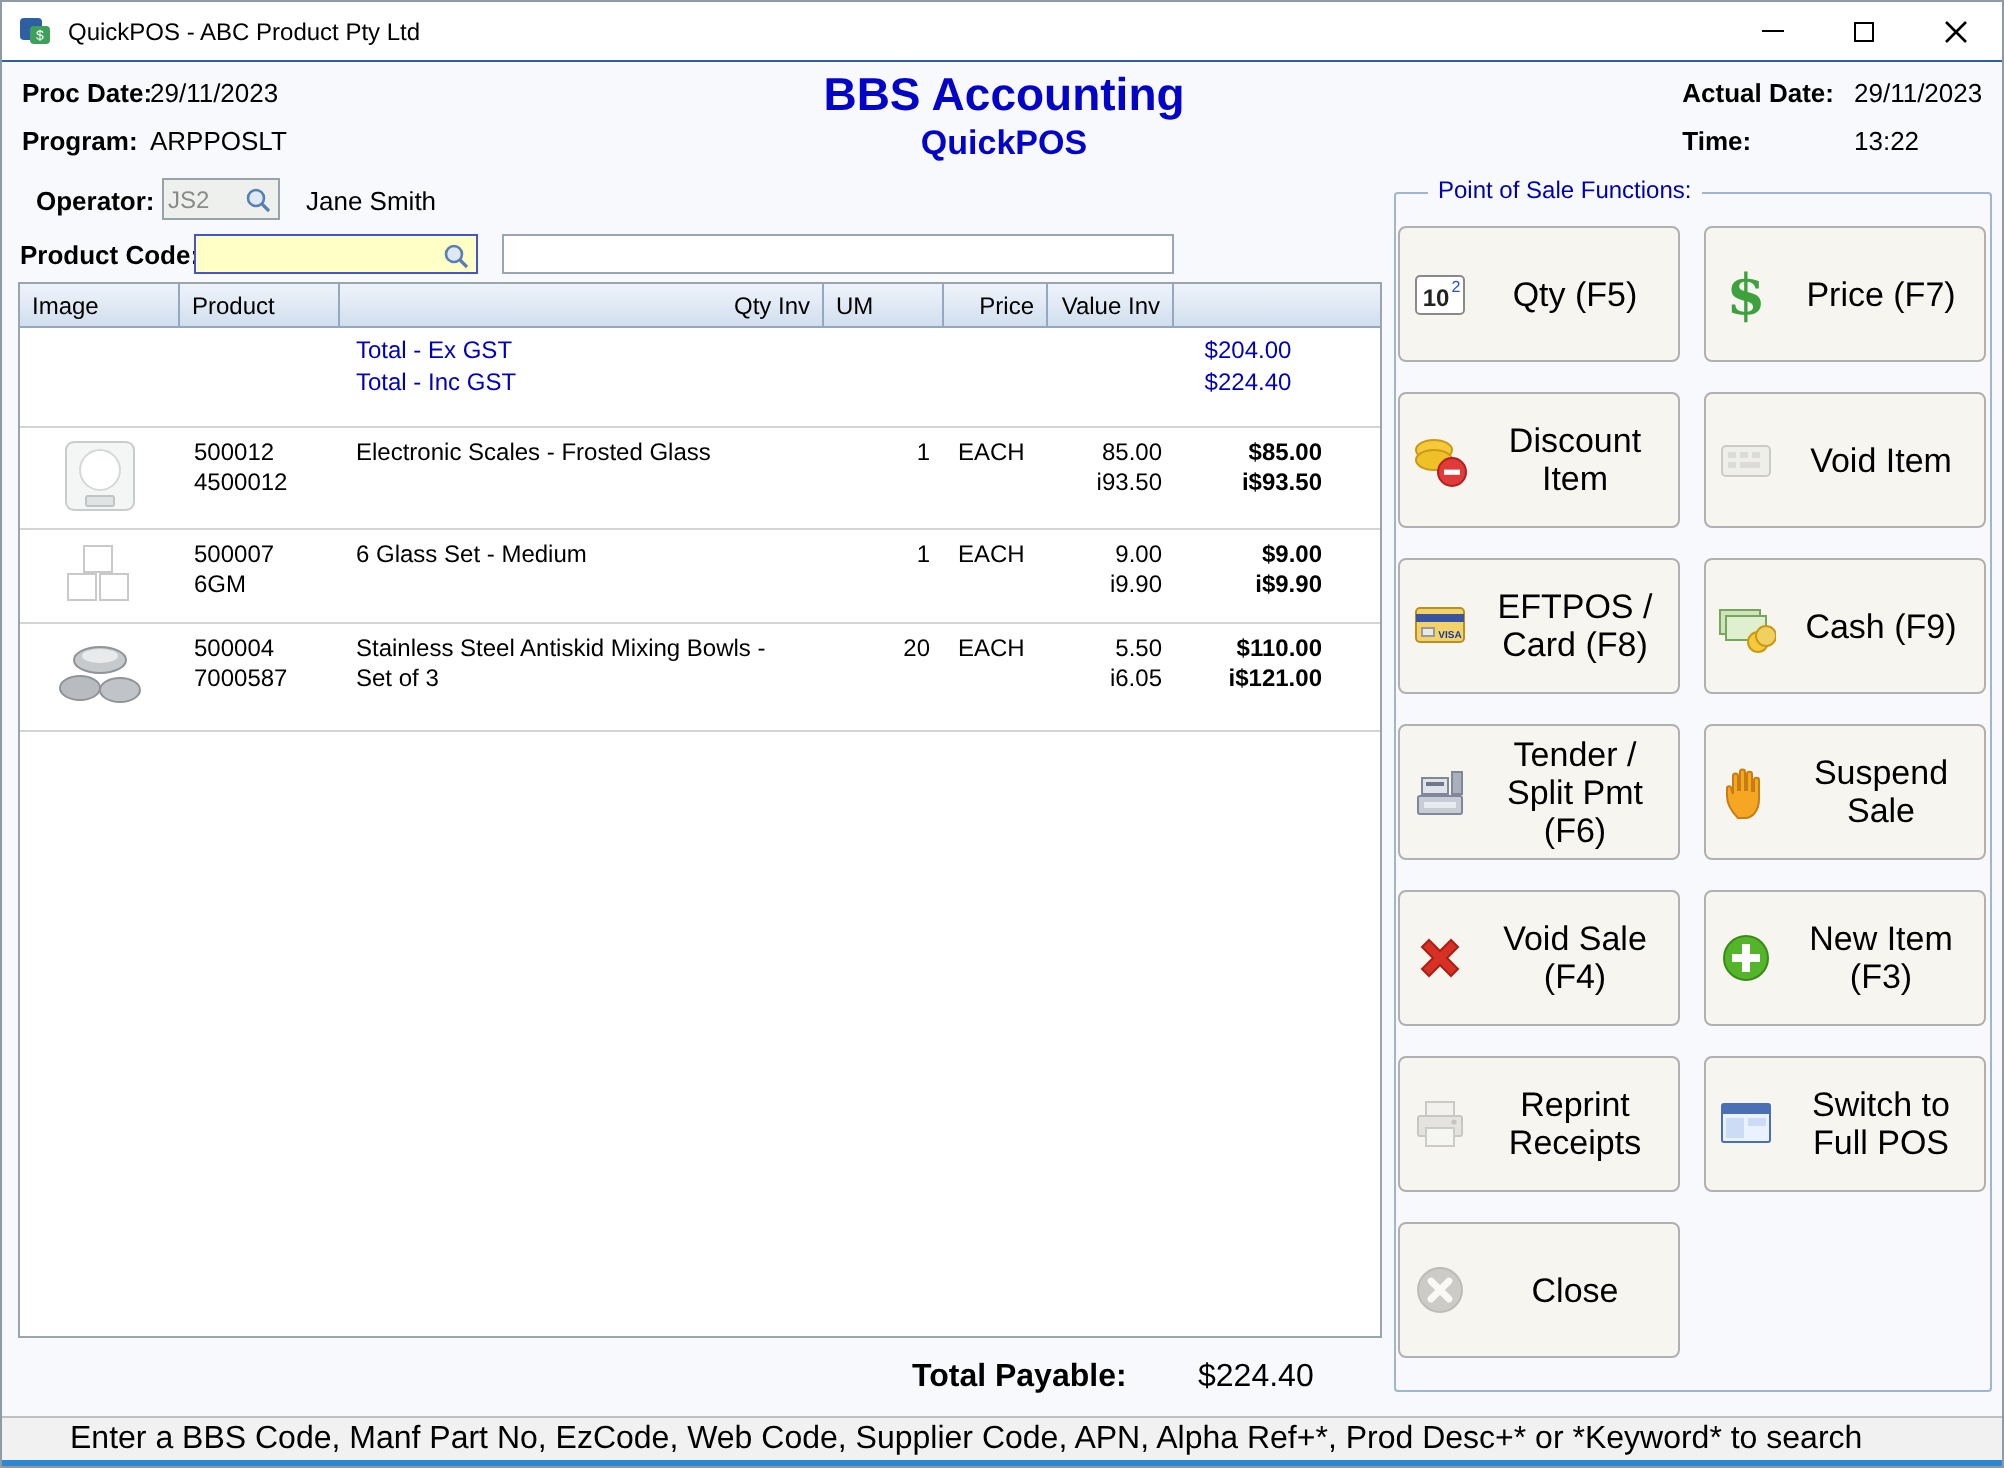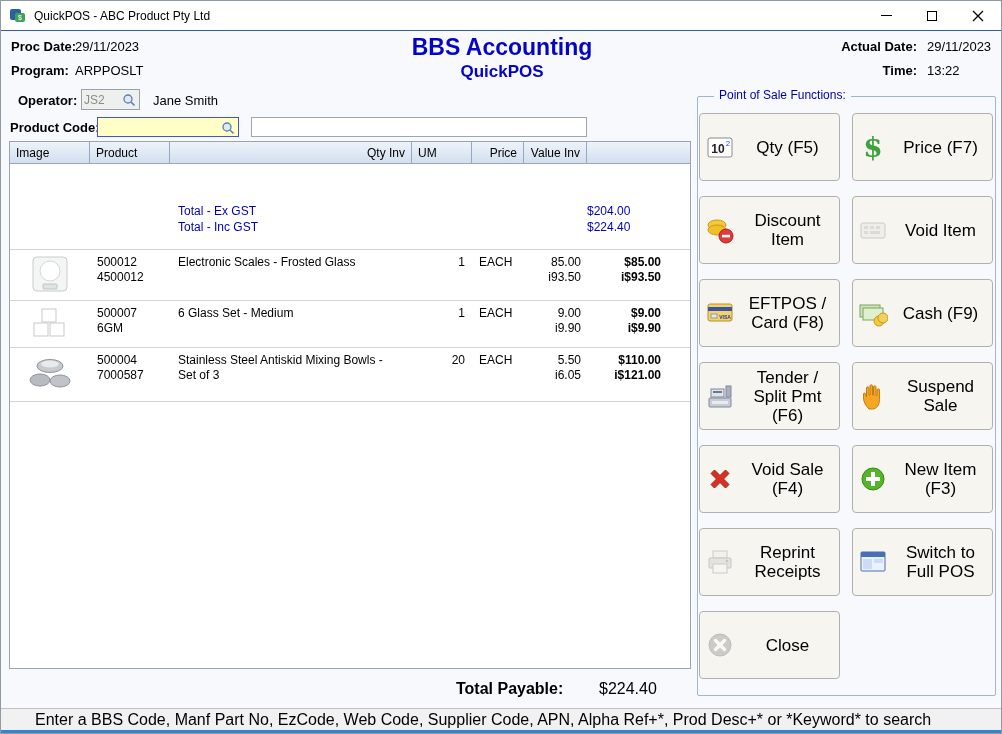--- a/index.html
+++ b/index.html
@@ -13,43 +13,43 @@
   .title-text { margin-left:7px; font-size:12px; color:#000; }
   .win-controls { margin-left:auto; display:flex; height:100%; }
   .wc { width:46px; height:100%; display:flex; align-items:center; justify-content:center; cursor:default; }
   .glyph-min { width:11px; height:1px; background:#000; display:block; }
   .glyph-max { width:10px; height:10px; border:1px solid #000; display:block; }
 
   
   .flabel { position:absolute; font-size:13px; font-weight:bold; color:#000; }
   .fvalue { position:absolute; font-size:13px; color:#000; }
   .hdr-right { position:absolute; top:38px; right:10px; display:grid; grid-template-columns:auto 64px; column-gap:10px; row-gap:9px; font-size:13px; }
-  .hdr-right .rl { font-weight:bold; text-align:right; }
+  .hdr-right .rl { font-weight:bold; text-align:left; }
   .center-title { position:absolute; top:33px; left:0; width:1002px; text-align:center; color:#0404c8; font-size:23px; font-weight:bold; }
   .center-subtitle { position:absolute; top:61px; left:0; width:1002px; text-align:center; color:#0404c8; font-size:17px; font-weight:bold; }
 
   
   .op-box { position:absolute; left:80px; top:88px; width:59px; height:21px; background:#edf0ed; border:1px solid #98a2a8; }
   .op-box input { position:absolute; left:2px; top:1px; width:38px; height:17px; border:none; background:transparent; color:#8a8a8a; font-size:12px; font-family:"Liberation Sans",sans-serif; }
   .pc-box { position:absolute; left:96px; top:116px; width:142px; height:20px; background:#ffffc6; border:1px solid #4455cc; }
   .pc-box input { position:absolute; left:3px; top:1px; width:118px; height:16px; border:none; background:transparent; font-size:12px; font-family:"Liberation Sans",sans-serif; }
   .pc-desc { position:absolute; left:250px; top:116px; width:336px; height:20px; background:#ffffff; border:1px solid #9aa5b5; }
   .pc-desc input { position:absolute; left:3px; top:1px; width:326px; height:16px; border:none; background:transparent; font-size:12px; font-family:"Liberation Sans",sans-serif; }
   .mag { position:absolute; right:3px; top:3px; width:14px; height:14px; }
 
   
   .ptable { position:absolute; left:8px; top:140px; width:682px; height:528px; background:#ffffff; border:1px solid #9aa5b0; }
   .thead { display:grid; grid-template-columns:80px 80px 242px 60px 52px 63px 80px 1fr; height:22px; background:linear-gradient(#eef3fa,#d2dfef); border-bottom:1px solid #95a8c0; }
   .th { font-size:12px; color:#000; padding:4px 6px 0 6px; border-right:1px solid #95a8c0; overflow:hidden; white-space:nowrap; }
   .th.r { text-align:right; }
   .th.last { border-right:none; }
-  .tbody { position:relative;margin-top:36px; }
+  .tbody { position:relative; }
   .total-row { position:relative; height:16px; font-size:12px; color:#0000bb; }
   .total-row .tl { position:absolute; left:168px; top:0; }
-  .total-row .tv { position:absolute; left:577px; width:74px; top:0; text-align:left; }
+  .total-row .tv { position:absolute; left:577px; width:74px; top:0; text-align:center; }
   .rows { margin-top:13px; border-top:1px solid #d4d4d4; }
   .prow { display:grid; grid-template-columns:80px 80px 242px 60px 52px 63px 80px 1fr; border-bottom:1px solid #d4d4d4; padding:5px 0 6px 0; align-items:start; }
   .prow .cell { font-size:12px; line-height:15px; color:#000; }
   .c-img { display:flex; justify-content:center; padding-top:1px; }
   .c-prod { padding-left:7px; }
   .c-desc { padding:0 8px; }
   .c-qty { text-align:right; padding-right:7px; }
   .c-um { padding-left:7px; }
   .c-price { text-align:right; padding-right:6px; }
   .c-val { text-align:right; padding-right:6px;font-weight:bold; }

